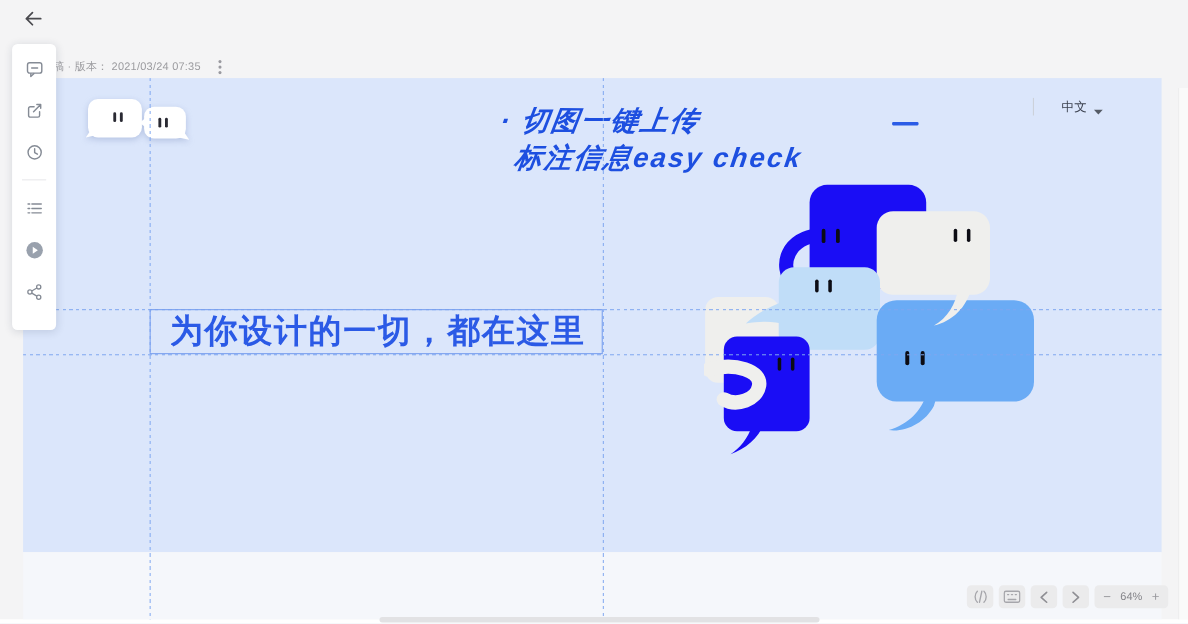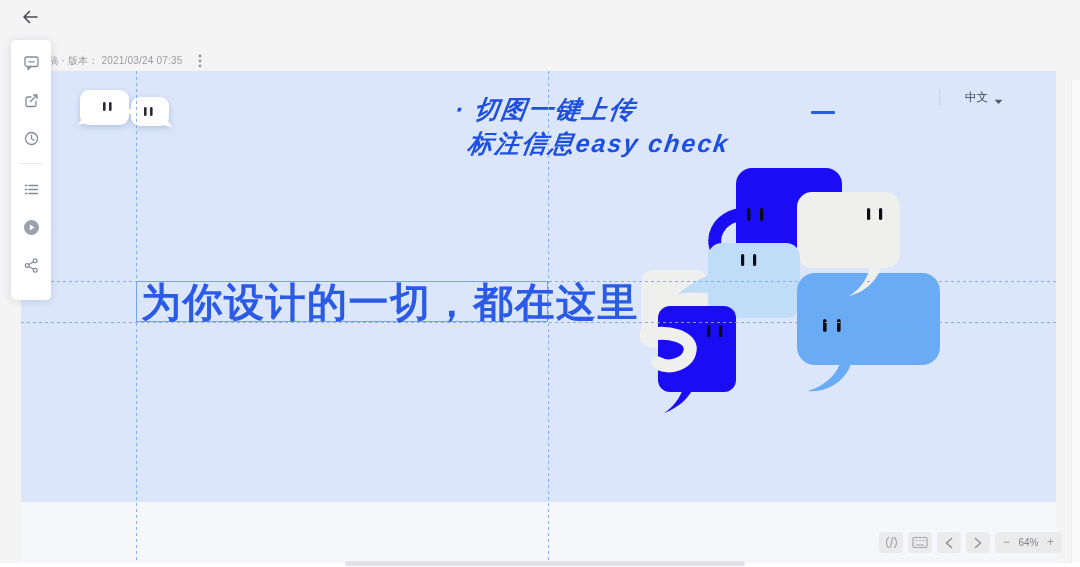--- a/index.html
+++ b/index.html
@@ -43,21 +43,21 @@
   .nav-item.active{color:#2d3340;font-weight:700;}
   .nav-underline{left:811px;top:111px;width:24px;height:2.5px;background:#2b5ce6;border-radius:1px;z-index:2;}
   .nav-divider{left:939px;top:89px;width:1px;height:16px;background:#ccd1da;z-index:2;}
   .lang-item{left:965px;top:90px;color:#3c4250;display:flex;align-items:flex-end;gap:6px;cursor:pointer;z-index:2;font-size:11.5px;}
 
   .illustration{left:640px;top:160px;z-index:2;}
 
   
   .selection-box{left:136px;top:281px;width:412px;height:41px;border:1px solid #7aa0ef;z-index:6;box-sizing:border-box;}
   .big-headline{position:absolute;left:4px;top:0;width:405px;height:39px;line-height:40px;
-                font-size:40px;font-weight:600;color:#2b5ae6;letter-spacing:1.5px;white-space:nowrap;cursor:text;}
+                font-size:30px;font-weight:600;color:#2b5ae6;letter-spacing:1.5px;white-space:nowrap;cursor:text;text-align:center;}
 
   
   .h-guide{height:1px;left:21px;width:1035px;z-index:5;
            background:repeating-linear-gradient(to right,#7ea6f0 0 3px,transparent 3px 6px);opacity:.9;}
   .v-guide{width:1px;top:71px;height:492px;z-index:5;
            background:repeating-linear-gradient(to bottom,#7ea6f0 0 3px,transparent 3px 6px);opacity:.9;}
 
   
   .ctl-btn{top:532px;width:24px;height:21px;background:#ebebec;border-radius:4px;z-index:15;
            display:flex;align-items:center;justify-content:center;cursor:pointer;}

